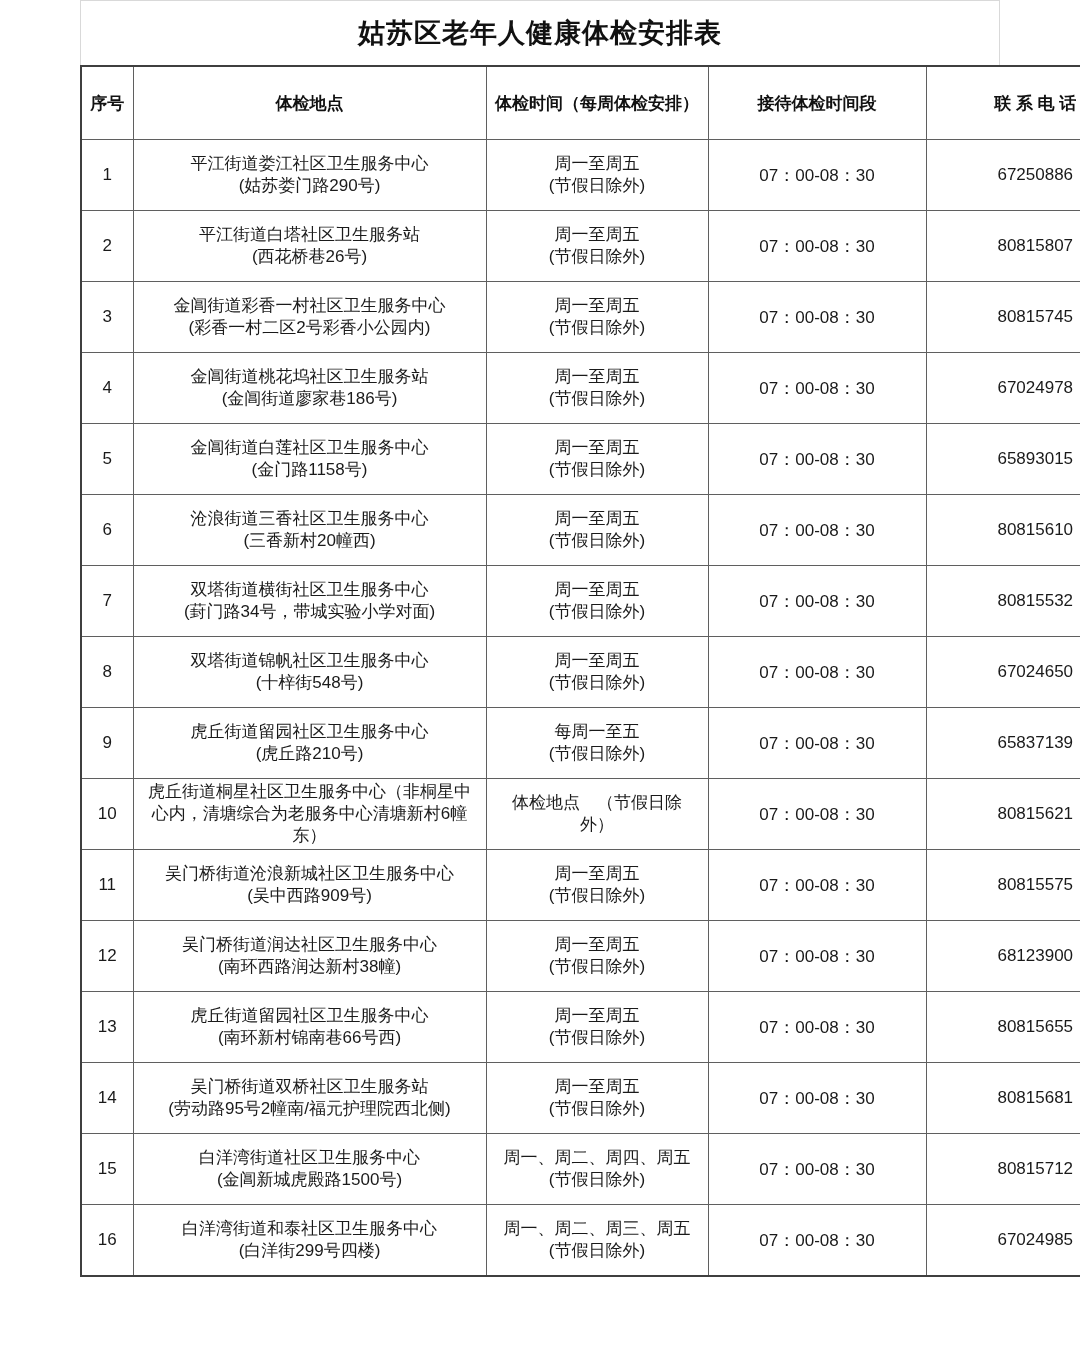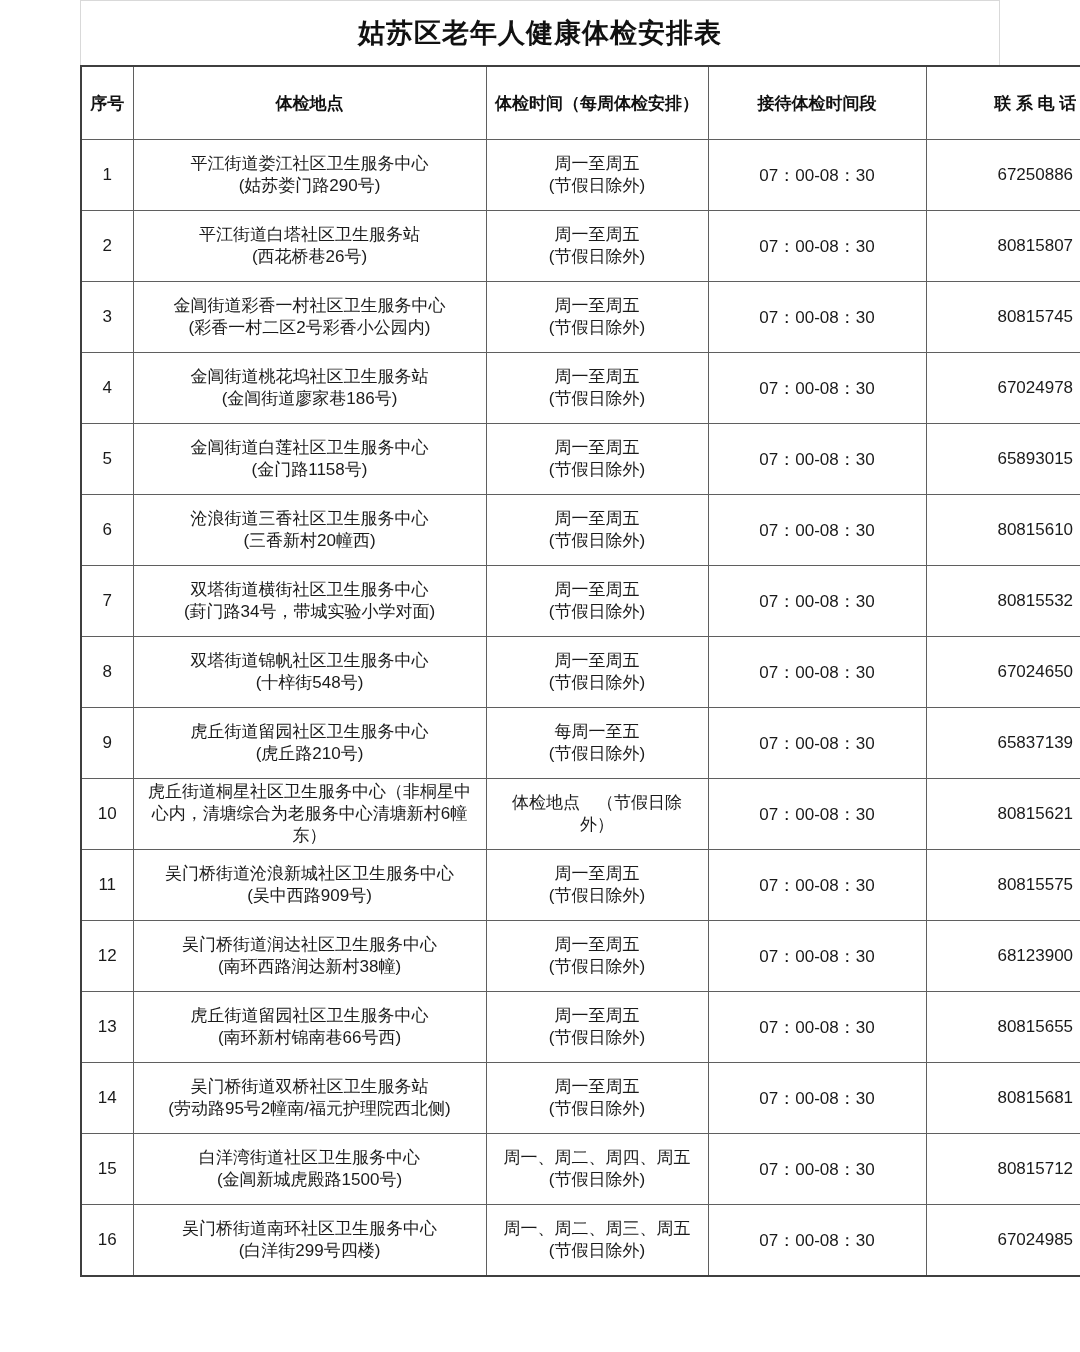--- a/index.html
+++ b/index.html
@@ -226,21 +226,21 @@
     <td>15</td>
     <td class="multiline">白洋湾街道社区卫生服务中心
 (金阊新城虎殿路1500号)</td>
     <td class="multiline">周一、周二、周四、周五
 (节假日除外)</td>
     <td>07：00-08：30</td>
     <td>80815712</td>
   </tr>
         <tr>
     <td>16</td>
-    <td class="multiline">吴门桥街道南环社区卫生服务中心
+    <td class="multiline">白洋湾街道和泰社区卫生服务中心
 (白洋街299号四楼)</td>
     <td class="multiline">周一、周二、周三、周五
 (节假日除外)</td>
     <td>07：00-08：30</td>
     <td>67024985</td>
   </tr>
       </tbody>
   </table>
 
 </div>

